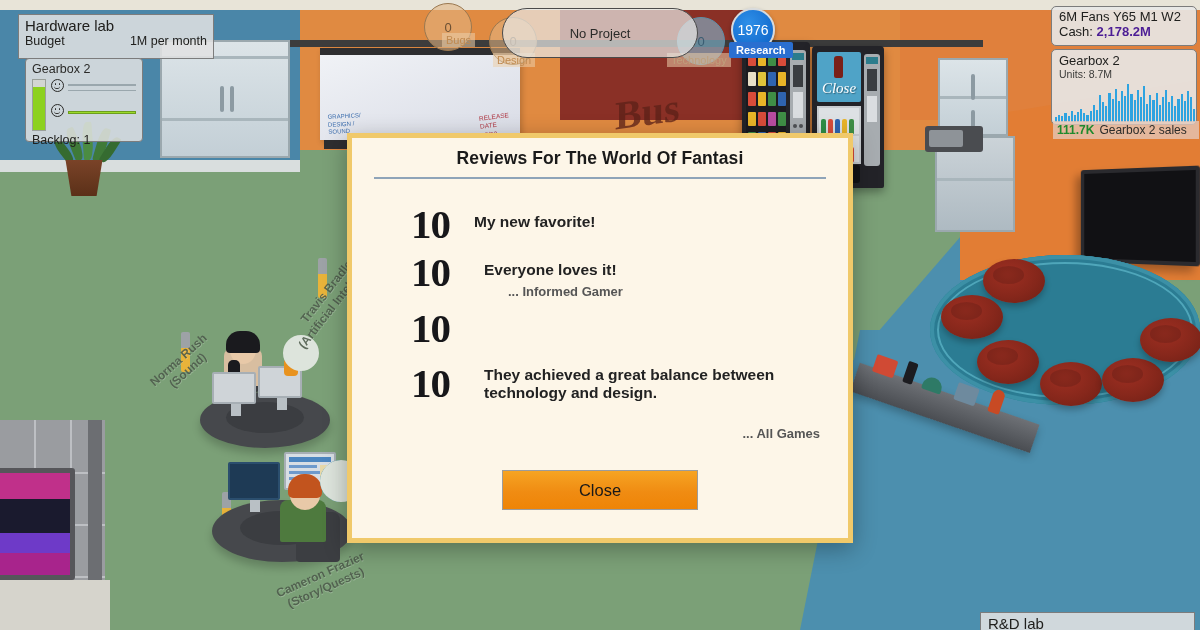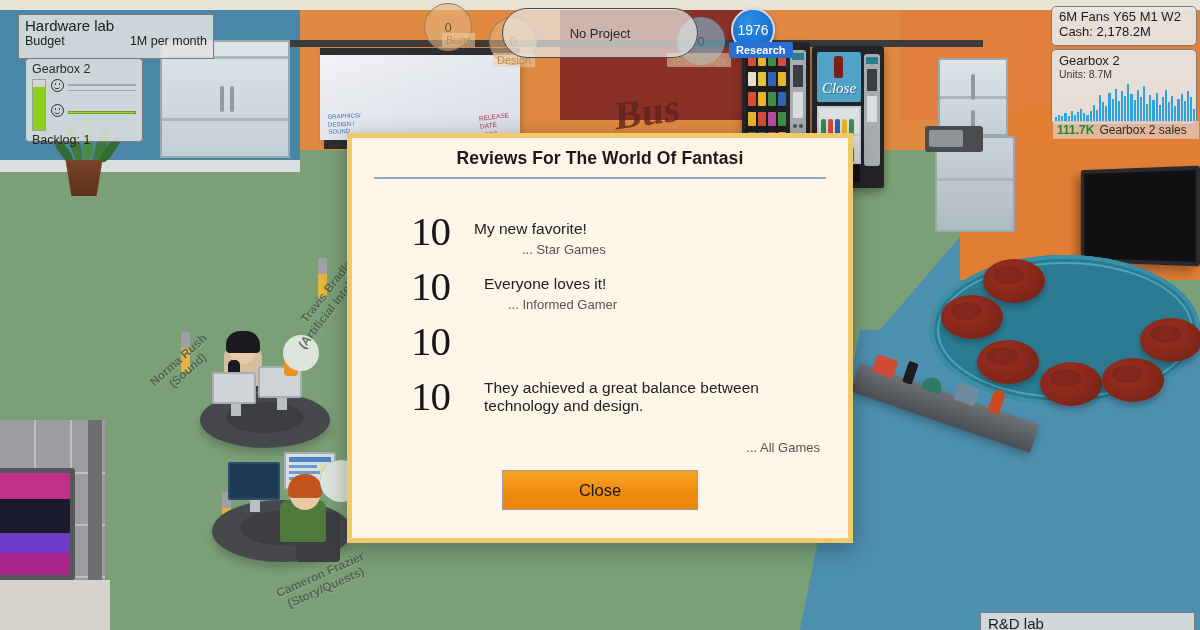--- a/index.html
+++ b/index.html
@@ -272,21 +272,21 @@
     font-size:11px; padding:2px 7px; border-radius:2px; font-weight:bold;
   }
 
   
   #status-panel {
     left:1051px; top:6px; width:146px; height:40px; border-radius:5px;
     padding:2px 7px; background:rgba(232,232,232,.9);
   }
   #status-panel .l1 { font-size:13px; }
   #status-panel .l2 { font-size:13px; }
-  .cash-val { color:#0f172a; font-weight:normal; }
+  .cash-val { color:#4c1d95; font-weight:bold; }
 
   #sales-panel {
     left:1051px; top:49px; width:146px; height:76px; border-radius:5px;
     padding:3px 7px 0 7px; background:rgba(232,232,232,.9);
   }
   #sales-panel .sname { font-size:13px; }
   #sales-panel .sunits { font-size:10.5px; color:#3A3A38; }
   #sales-chart {
     position:absolute; left:3px; bottom:2px; width:140px; height:38px;
     display:flex; align-items:flex-end; gap:1px;
@@ -312,21 +312,21 @@
     position:absolute; left:347px; top:133px; width:506px; height:410px;
     background:#FDF6E8; border:5px solid #F0C96A;
     box-shadow:0 6px 22px rgba(0,0,0,.3);
     display:flex; flex-direction:column;
   }
   #dialog-title {
     text-align:center; font-size:17.5px; font-weight:bold; color:#1A1A1A;
     padding:10px 0 8px 0; letter-spacing:.1px;
   }
   #dialog-rule { height:1.5px; background:#8FA4B8; margin:0 22px 0 22px; }
-  #reviews-list { flex:1; padding:33px 22px 0 22px; }
+  #reviews-list { flex:1; padding:26px 22px 0 22px;font-weight:bold; }
   .review {
     display:flex; align-items:flex-start; margin-bottom:10px;
   }
   .review .score {
     width:86px; flex:0 0 86px; text-align:right; padding-right:10px;
     font-family:"Liberation Serif", serif; font-size:41px; line-height:.95;
     color:#17171A; letter-spacing:-1px;
   }
   .review .body { flex:1; padding-top:8px; }
   .review .quote { font-size:15.5px; color:#222; line-height:1.18; }
@@ -696,21 +696,20 @@
 <div id="overlay">
   <div id="review-dialog">
     <div id="dialog-title">Reviews For The World Of Fantasi</div>
     <div id="dialog-rule"></div>
     <div id="reviews-list">
 
       <div class="review r1">
         <div class="score">10</div>
         <div class="body">
           <div class="quote">My new favorite!</div>
-          <div class="src">... Star Games</div>
         </div>
       </div>
 
       <div class="review r2">
         <div class="score">10</div>
         <div class="body">
           <div class="quote">Everyone loves it!</div>
           <div class="src">... Informed Gamer</div>
         </div>
       </div>

